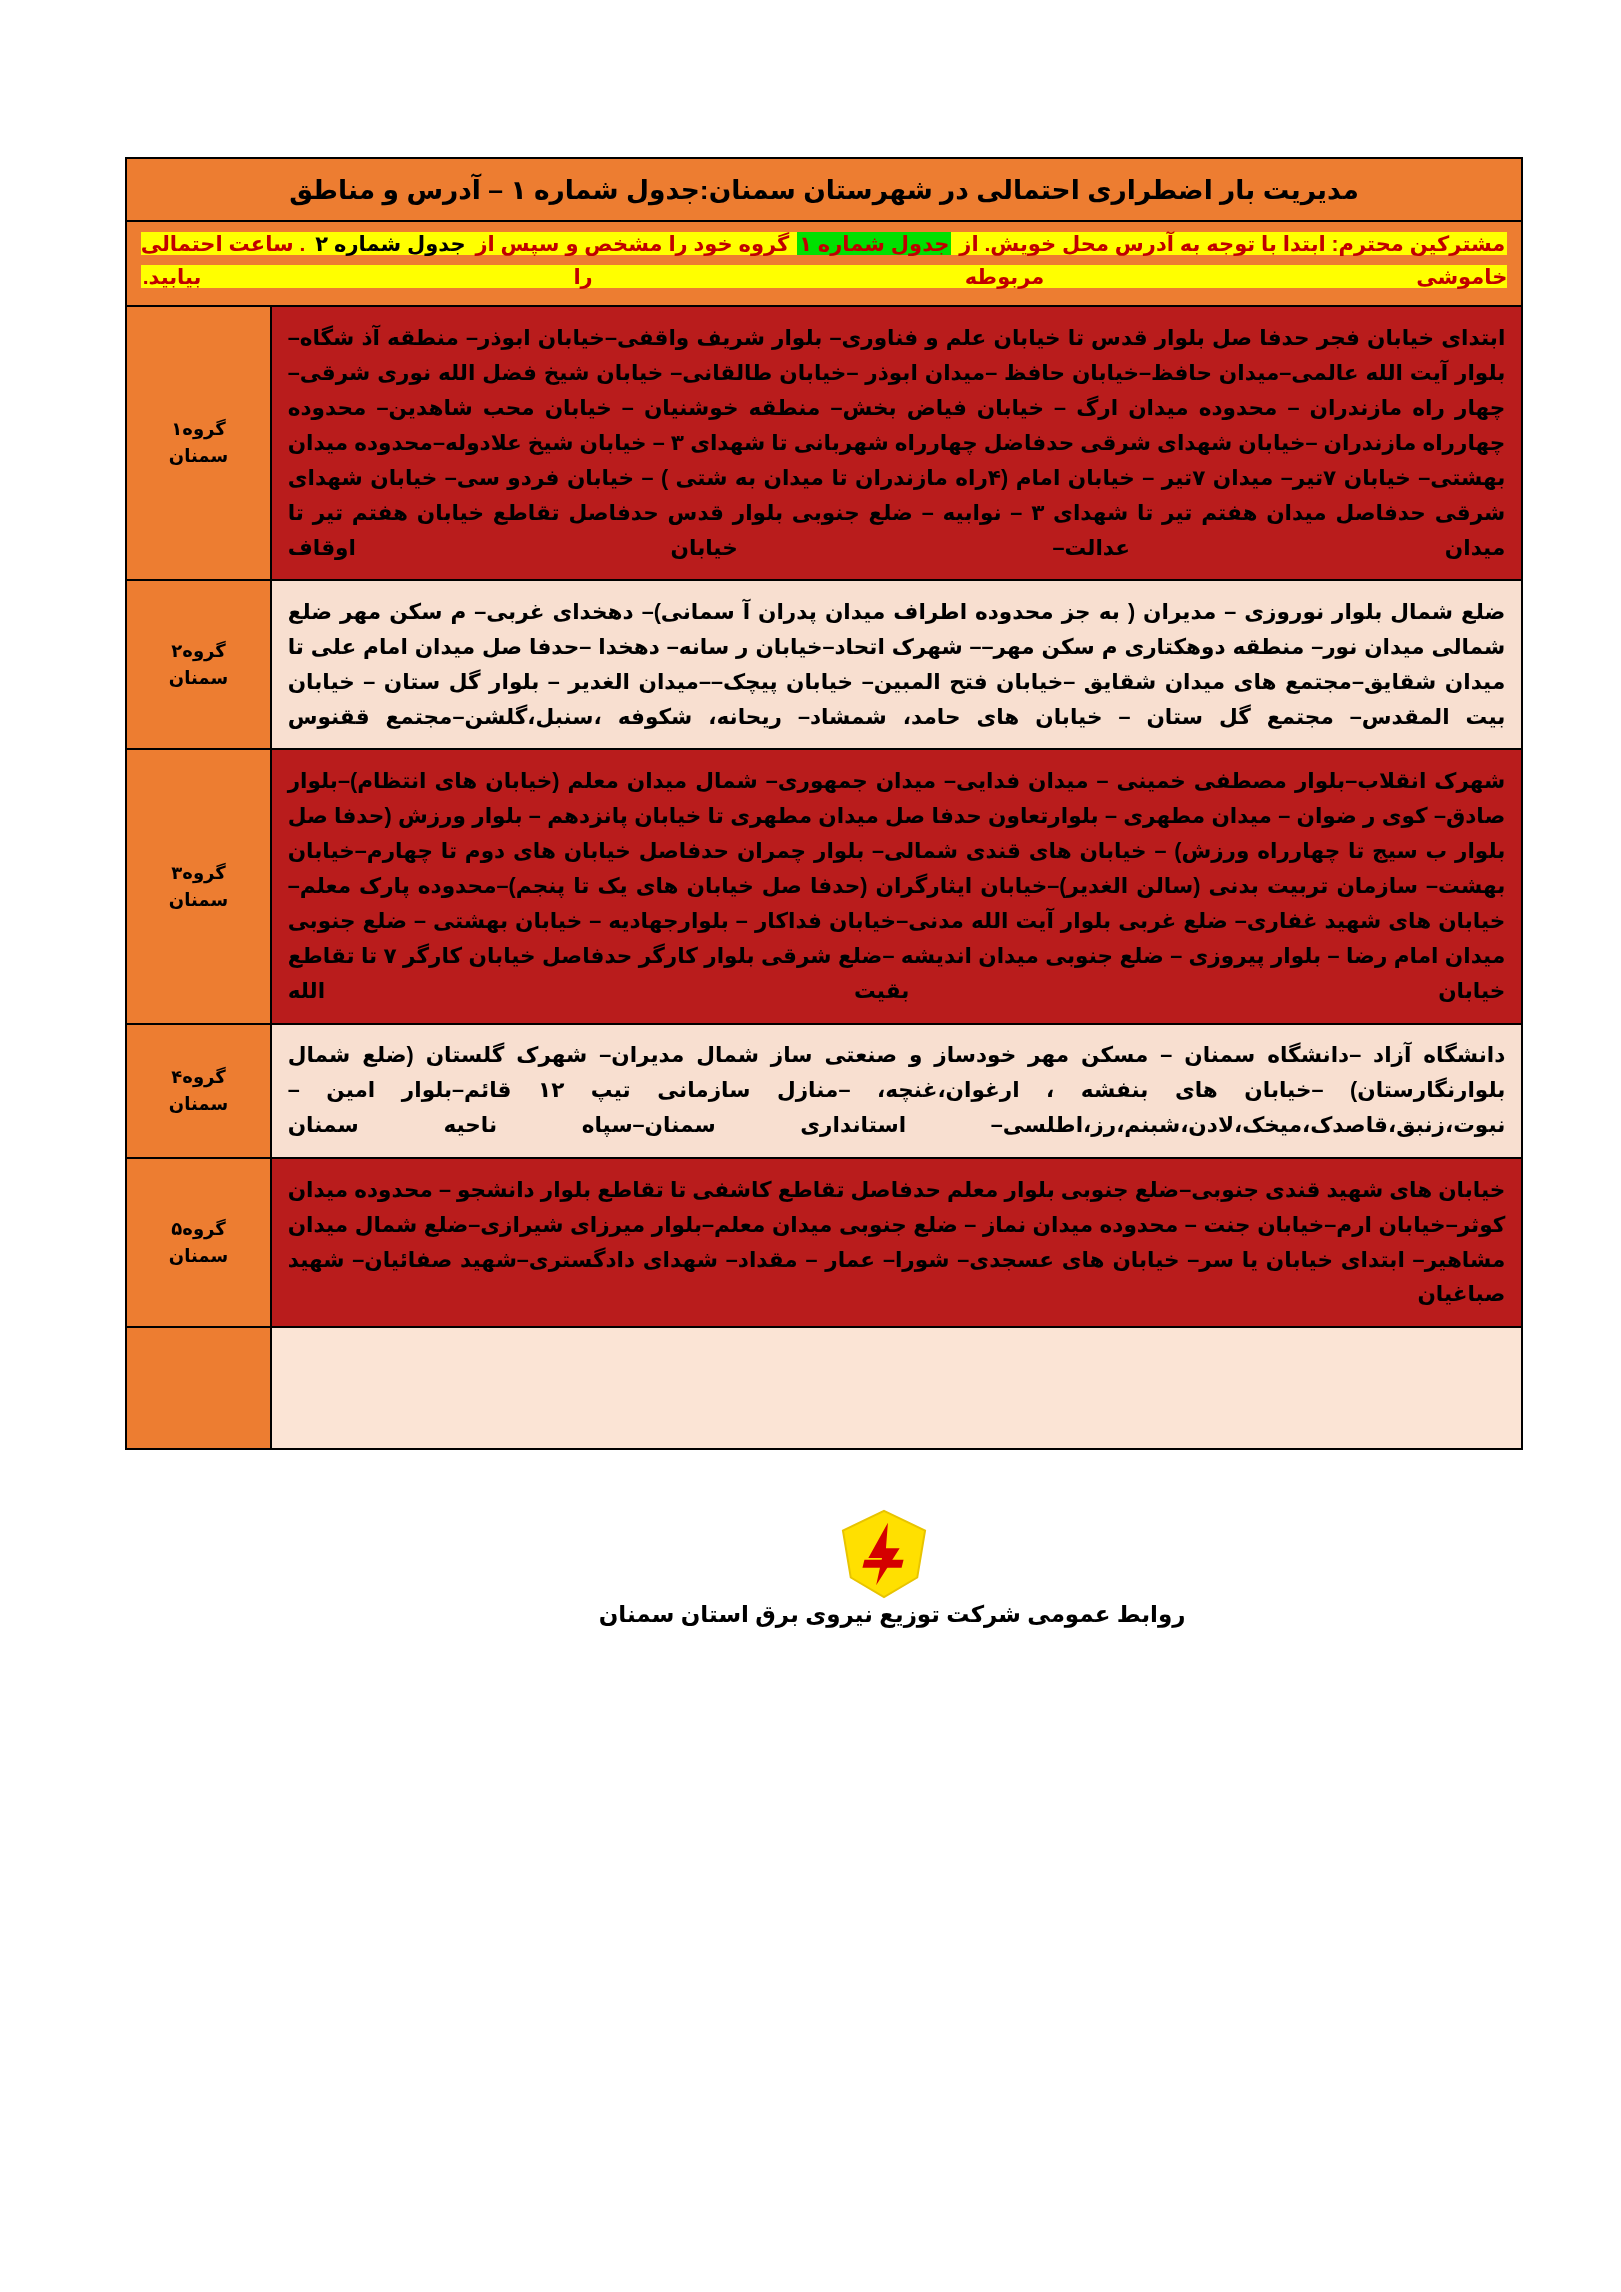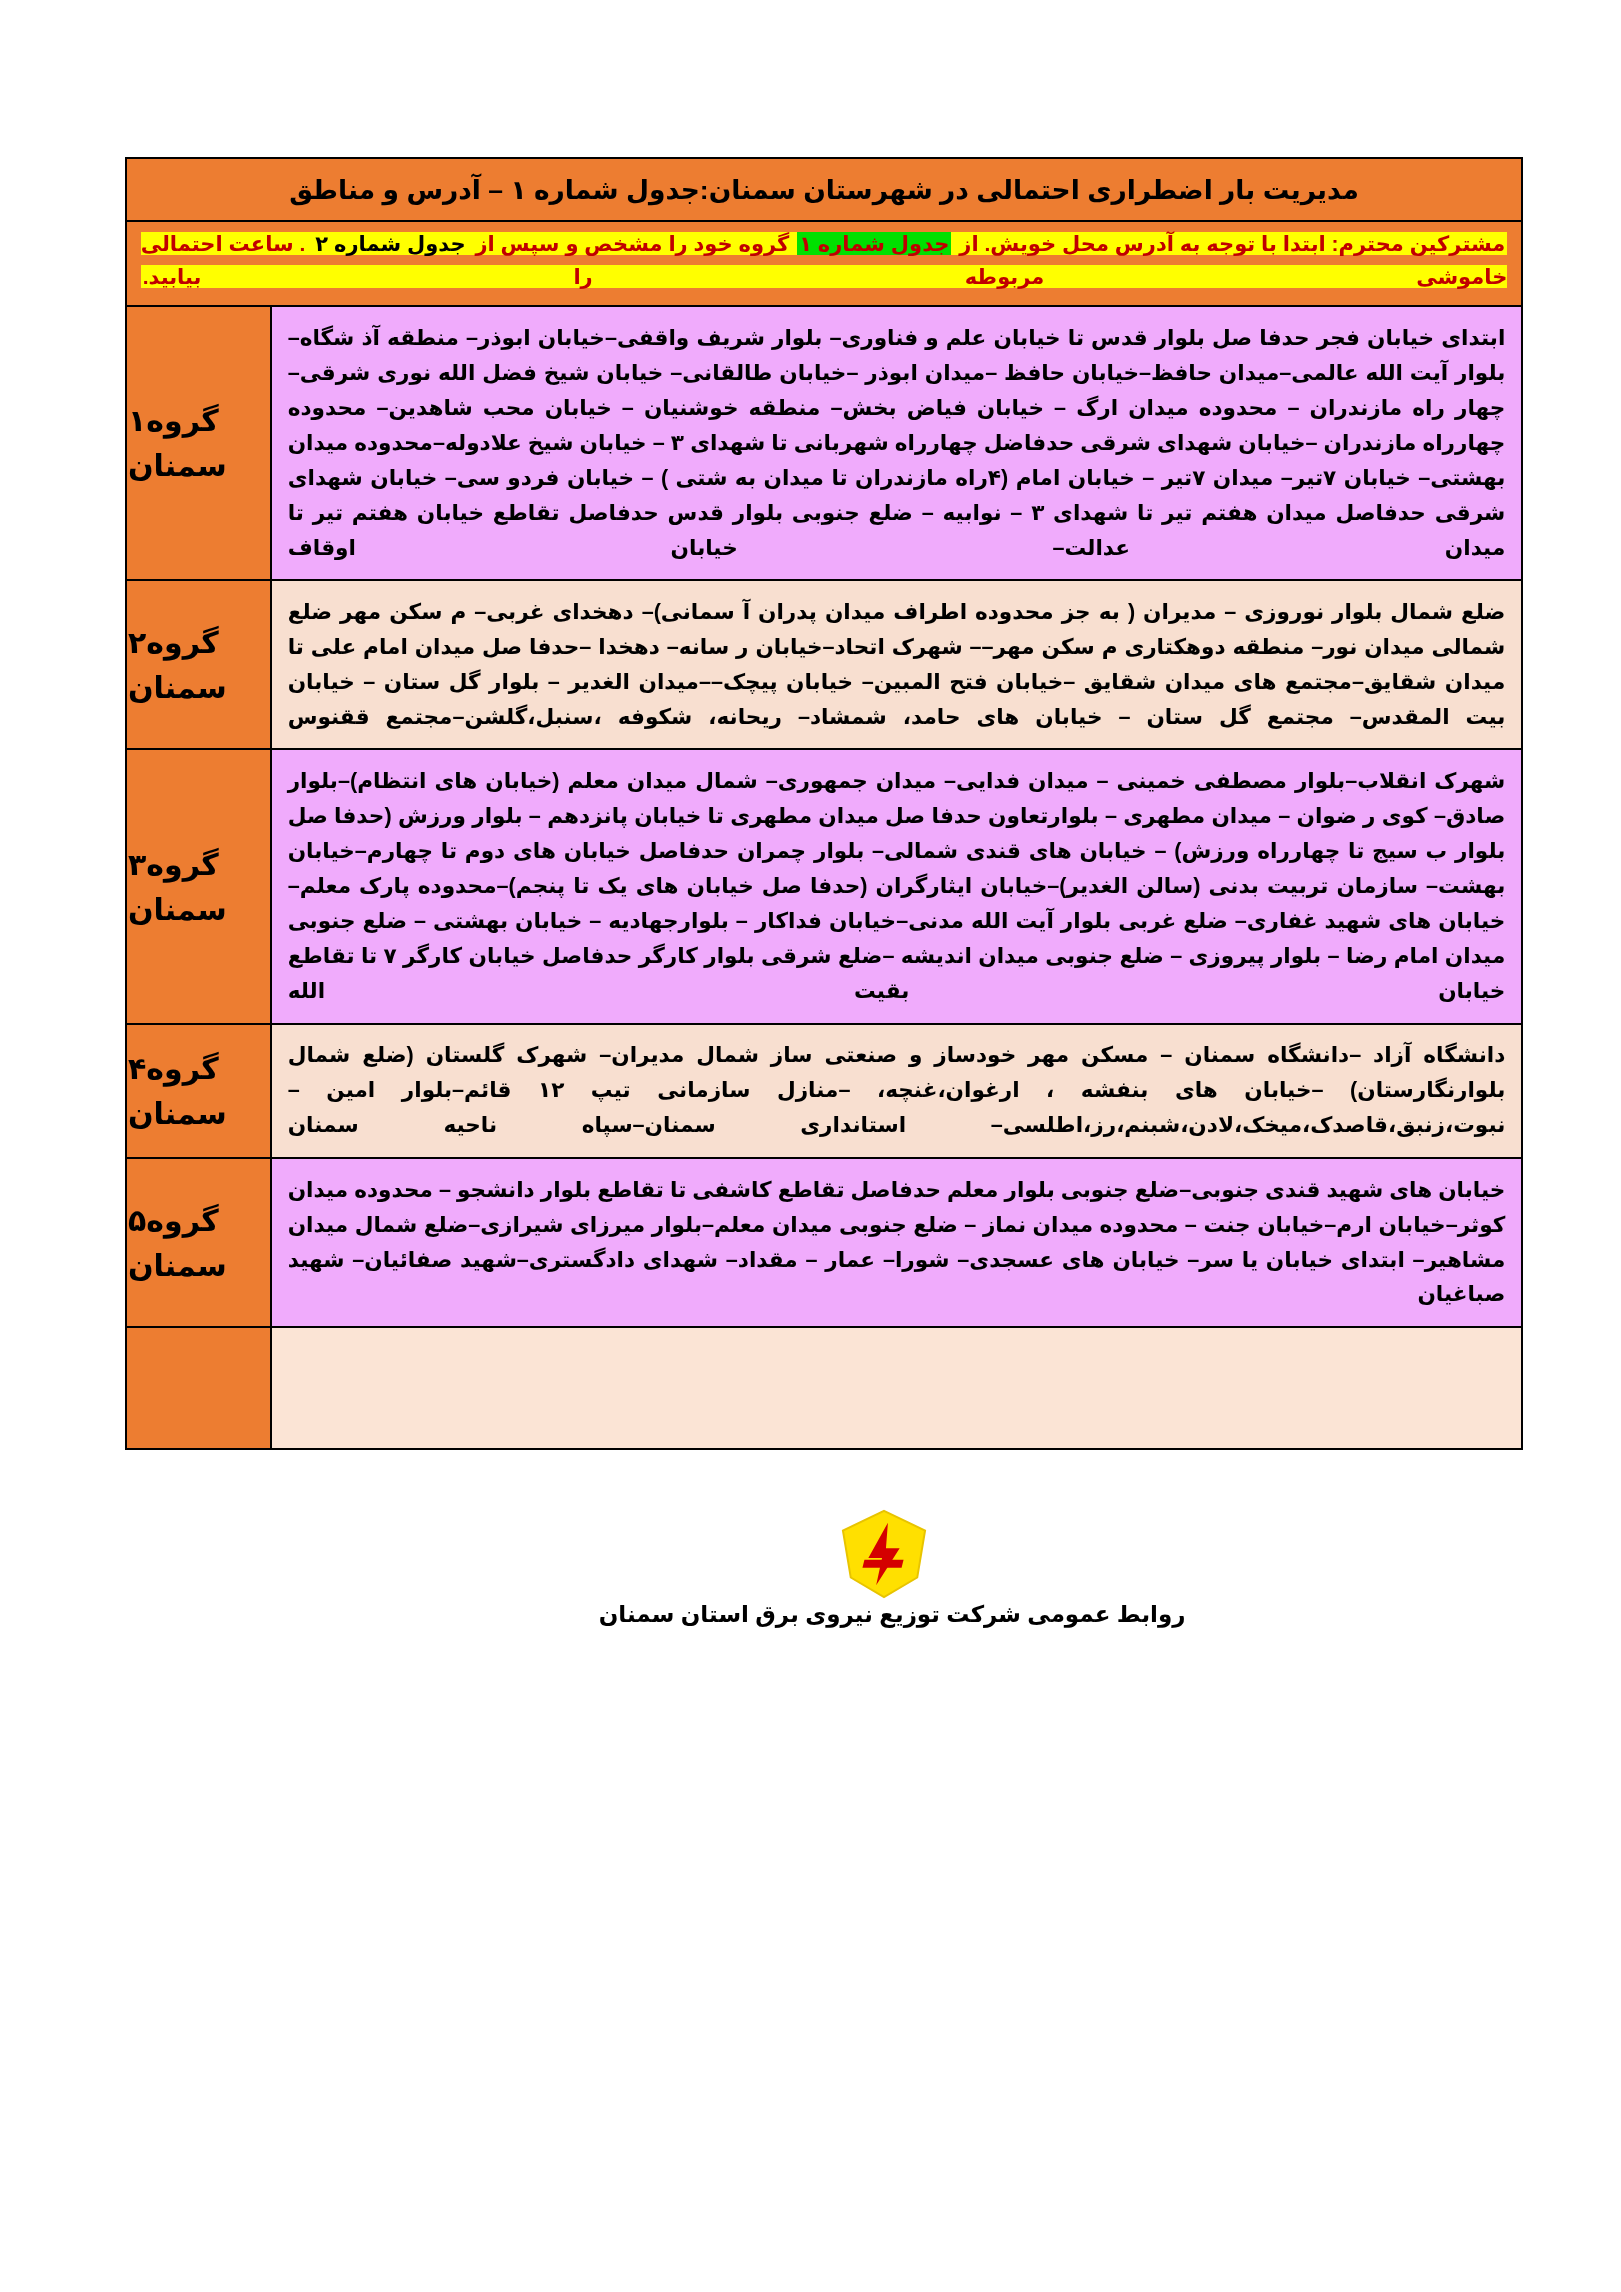--- a/index.html
+++ b/index.html
@@ -67,37 +67,37 @@
     color: #C00000;
     padding: 0 2px;
   }
   .hl-yellow-blk {
     background: #FFFF00;
     color: #000000;
     padding: 0 2px;
   }
   
   td.desc {
-    background: #f0abfc;
+    background: #b91c1c;
     padding: 13.7px 15.7px 13.7px 15.7px;
     font-size: 21.6px;
     font-weight: bold;
     line-height: 1.62;
     color: #000000;
     text-align: justify;
     text-align-last: justify;
   }
   td.desc.alt {
     background: #F8DFD0;
   }
   td.group {
     width: 145px;
     background: #ED7D31;
-    text-align: left;
-    font-size: 30px;
+    text-align: center;
+    font-size: 18px;
     font-weight: bold;
     color: #000000;
     line-height: 1.5;
   }
   td.group .gl {
     display: block;
   }
   td.spacer-desc {
     background: #FBE4D5;
     height: 118px;

